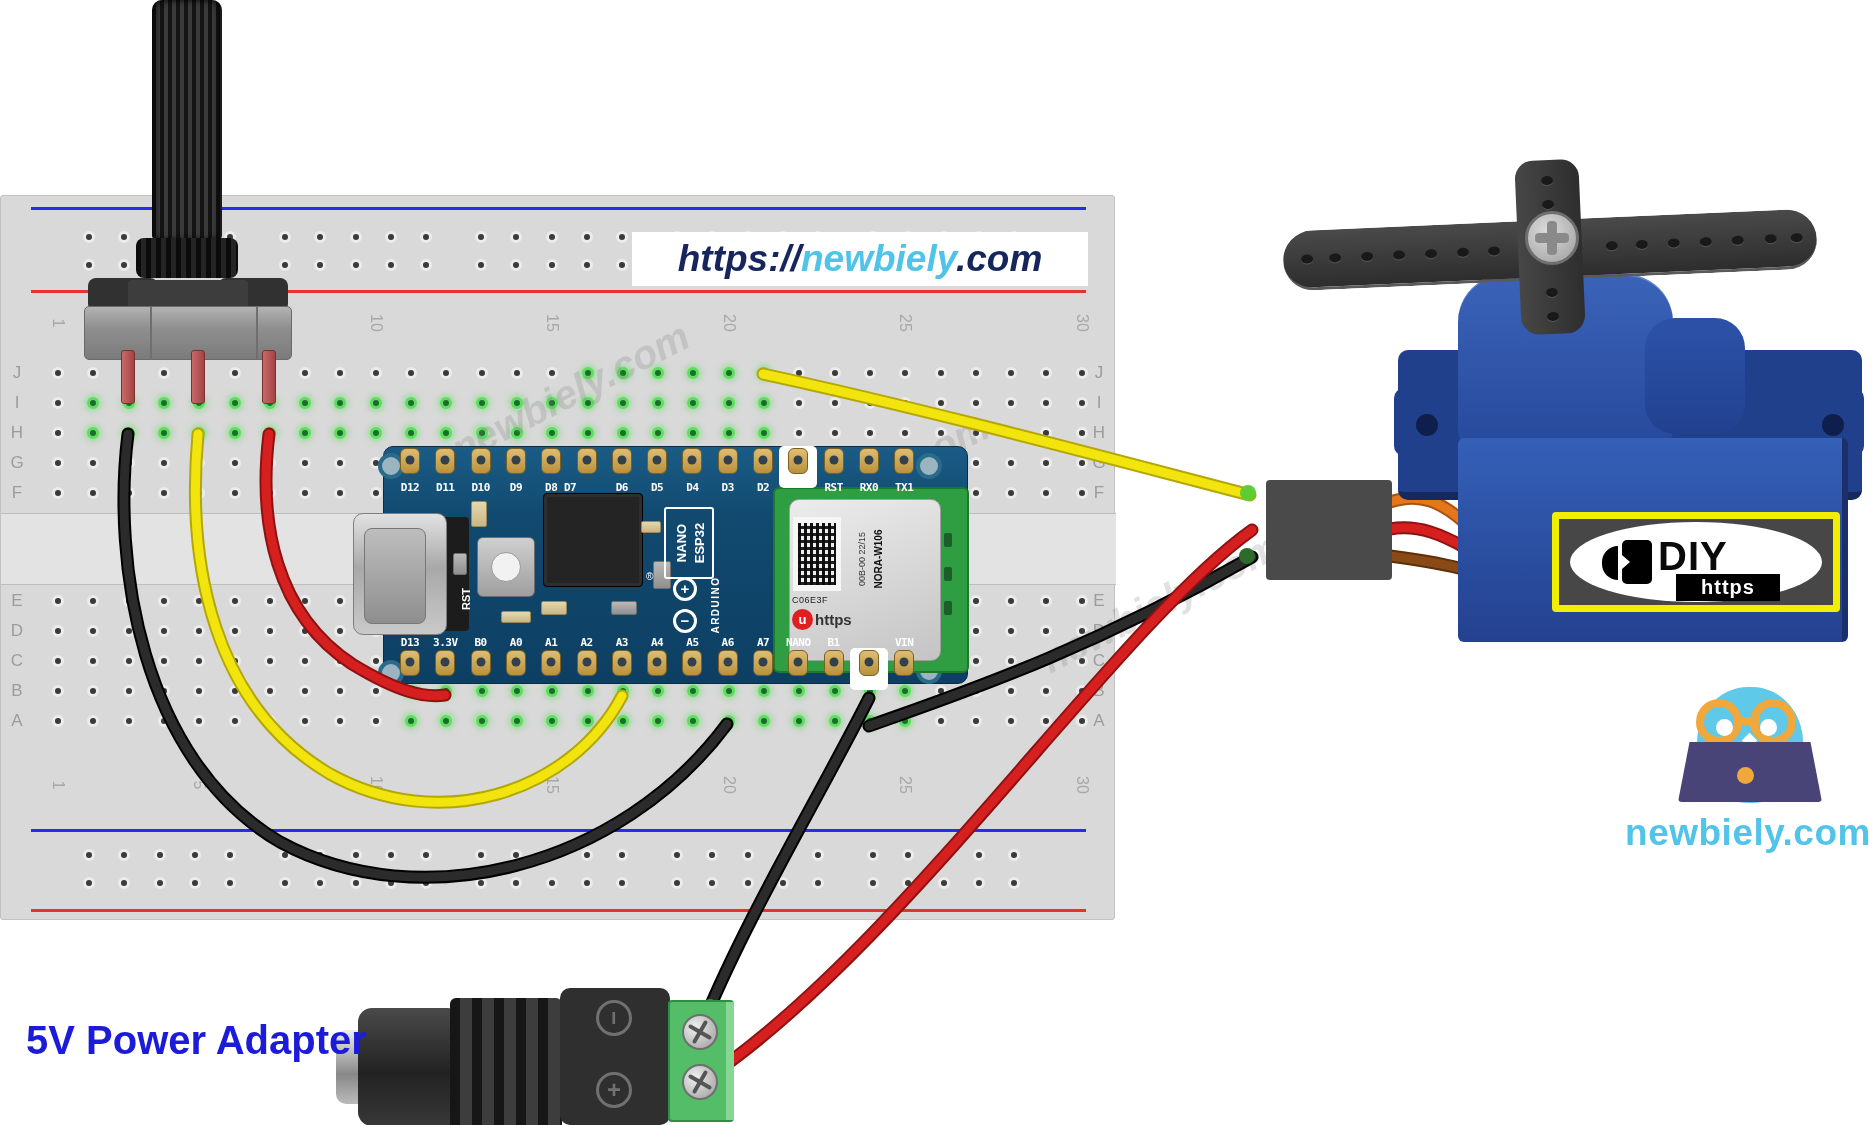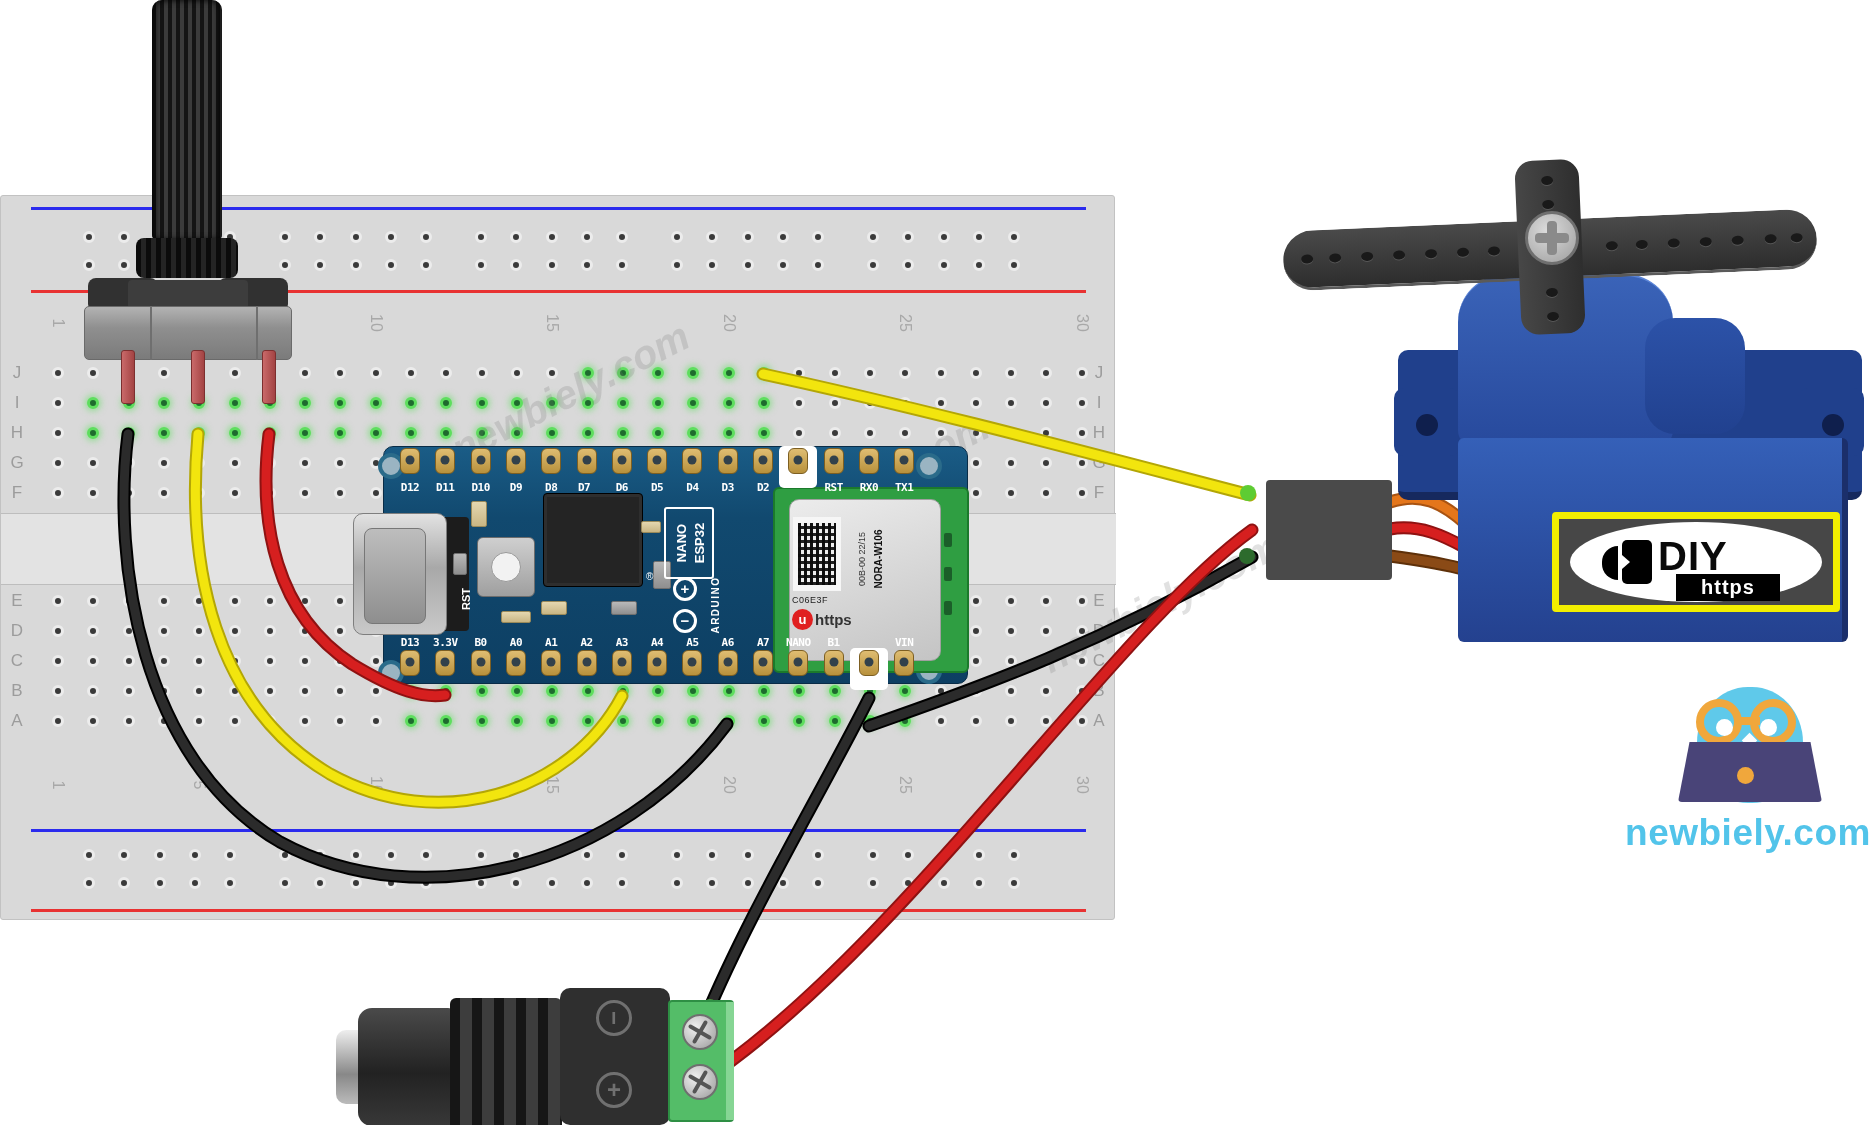--- a/index.html
+++ b/index.html
@@ -611,20 +611,21 @@
         <div class="colnum" style="left: 904.2px; top: 589px;">25</div>
         <div class="colnum" style="left: 1080.7px; top: 127px;">30</div>
         <div class="colnum" style="left: 1080.7px; top: 589px;">30</div>
       </div>
   </div>
 
   <div class="watermark" style="left:440px;top:370px">newbiely.com</div>
   <div class="watermark" style="left:740px;top:460px">newbiely.com</div>
   <div class="watermark" style="left:1030px;top:580px">newbiely.com</div>
 
+  <div id="urlbox"><span class="url-dark">https://</span><span class="url-lite">newbiely</span><span class="url-dark">.com</span></div>
 
   <div>
     <div class="pot-shaft"></div>
     <div class="pot-collar"></div>
     <div class="pot-lug" style="left:88px"></div>
     <div class="pot-lug" style="left:218px"></div>
     <div class="pot-tabbar"></div>
     <div class="pot-body"></div>
     <div class="pot-seam" style="left:150px"></div>
     <div class="pot-seam" style="left:256px"></div>
@@ -676,21 +677,21 @@
       <div class="pinlabel" style="left: 410px; top: 487px;">D12</div>
       <div class="pad" style="left: 435.3px; top: 448px;"></div>
       <div class="pinlabel" style="left: 445.3px; top: 487px;">D11</div>
       <div class="pad" style="left: 470.6px; top: 448px;"></div>
       <div class="pinlabel" style="left: 480.6px; top: 487px;">D10</div>
       <div class="pad" style="left: 505.9px; top: 448px;"></div>
       <div class="pinlabel" style="left: 515.9px; top: 487px;">D9</div>
       <div class="pad" style="left: 541.2px; top: 448px;"></div>
       <div class="pinlabel" style="left: 551.2px; top: 487px;">D8</div>
       <div class="pad" style="left: 576.5px; top: 448px;"></div>
-      <div class="pinlabel" style="left: 584px; top: 487px;">D7</div>
+      <div class="pinlabel" style="left: 570px; top: 487px;">D7</div>
       <div class="pad" style="left: 611.8px; top: 448px;"></div>
       <div class="pinlabel" style="left: 621.8px; top: 487px;">D6</div>
       <div class="pad" style="left: 647.1px; top: 448px;"></div>
       <div class="pinlabel" style="left: 657.1px; top: 487px;">D5</div>
       <div class="pad" style="left: 682.4px; top: 448px;"></div>
       <div class="pinlabel" style="left: 692.4px; top: 487px;">D4</div>
       <div class="pad" style="left: 717.7px; top: 448px;"></div>
       <div class="pinlabel" style="left: 727.7px; top: 487px;">D3</div>
       <div class="pad" style="left: 753px; top: 448px;"></div>
       <div class="pinlabel" style="left: 763px; top: 487px;">D2</div>
@@ -825,14 +826,15 @@
     <div class="owl-glass" style="left:95px;top:24px"></div>
     <div class="owl-bridge"></div>
     <div class="owl-eye" style="left:61px;top:44px"></div>
     <div class="owl-eye" style="left:105px;top:44px"></div>
     <div class="owl-beak"></div>
     <div class="owl-laptop"></div>
     <div class="owl-dot"></div>
   </div>
   <div id="footer-brand">newbiely.com</div>
 
+  <div id="power-label">5V Power Adapter</div>
 
 </div>
 
 </body></html>

